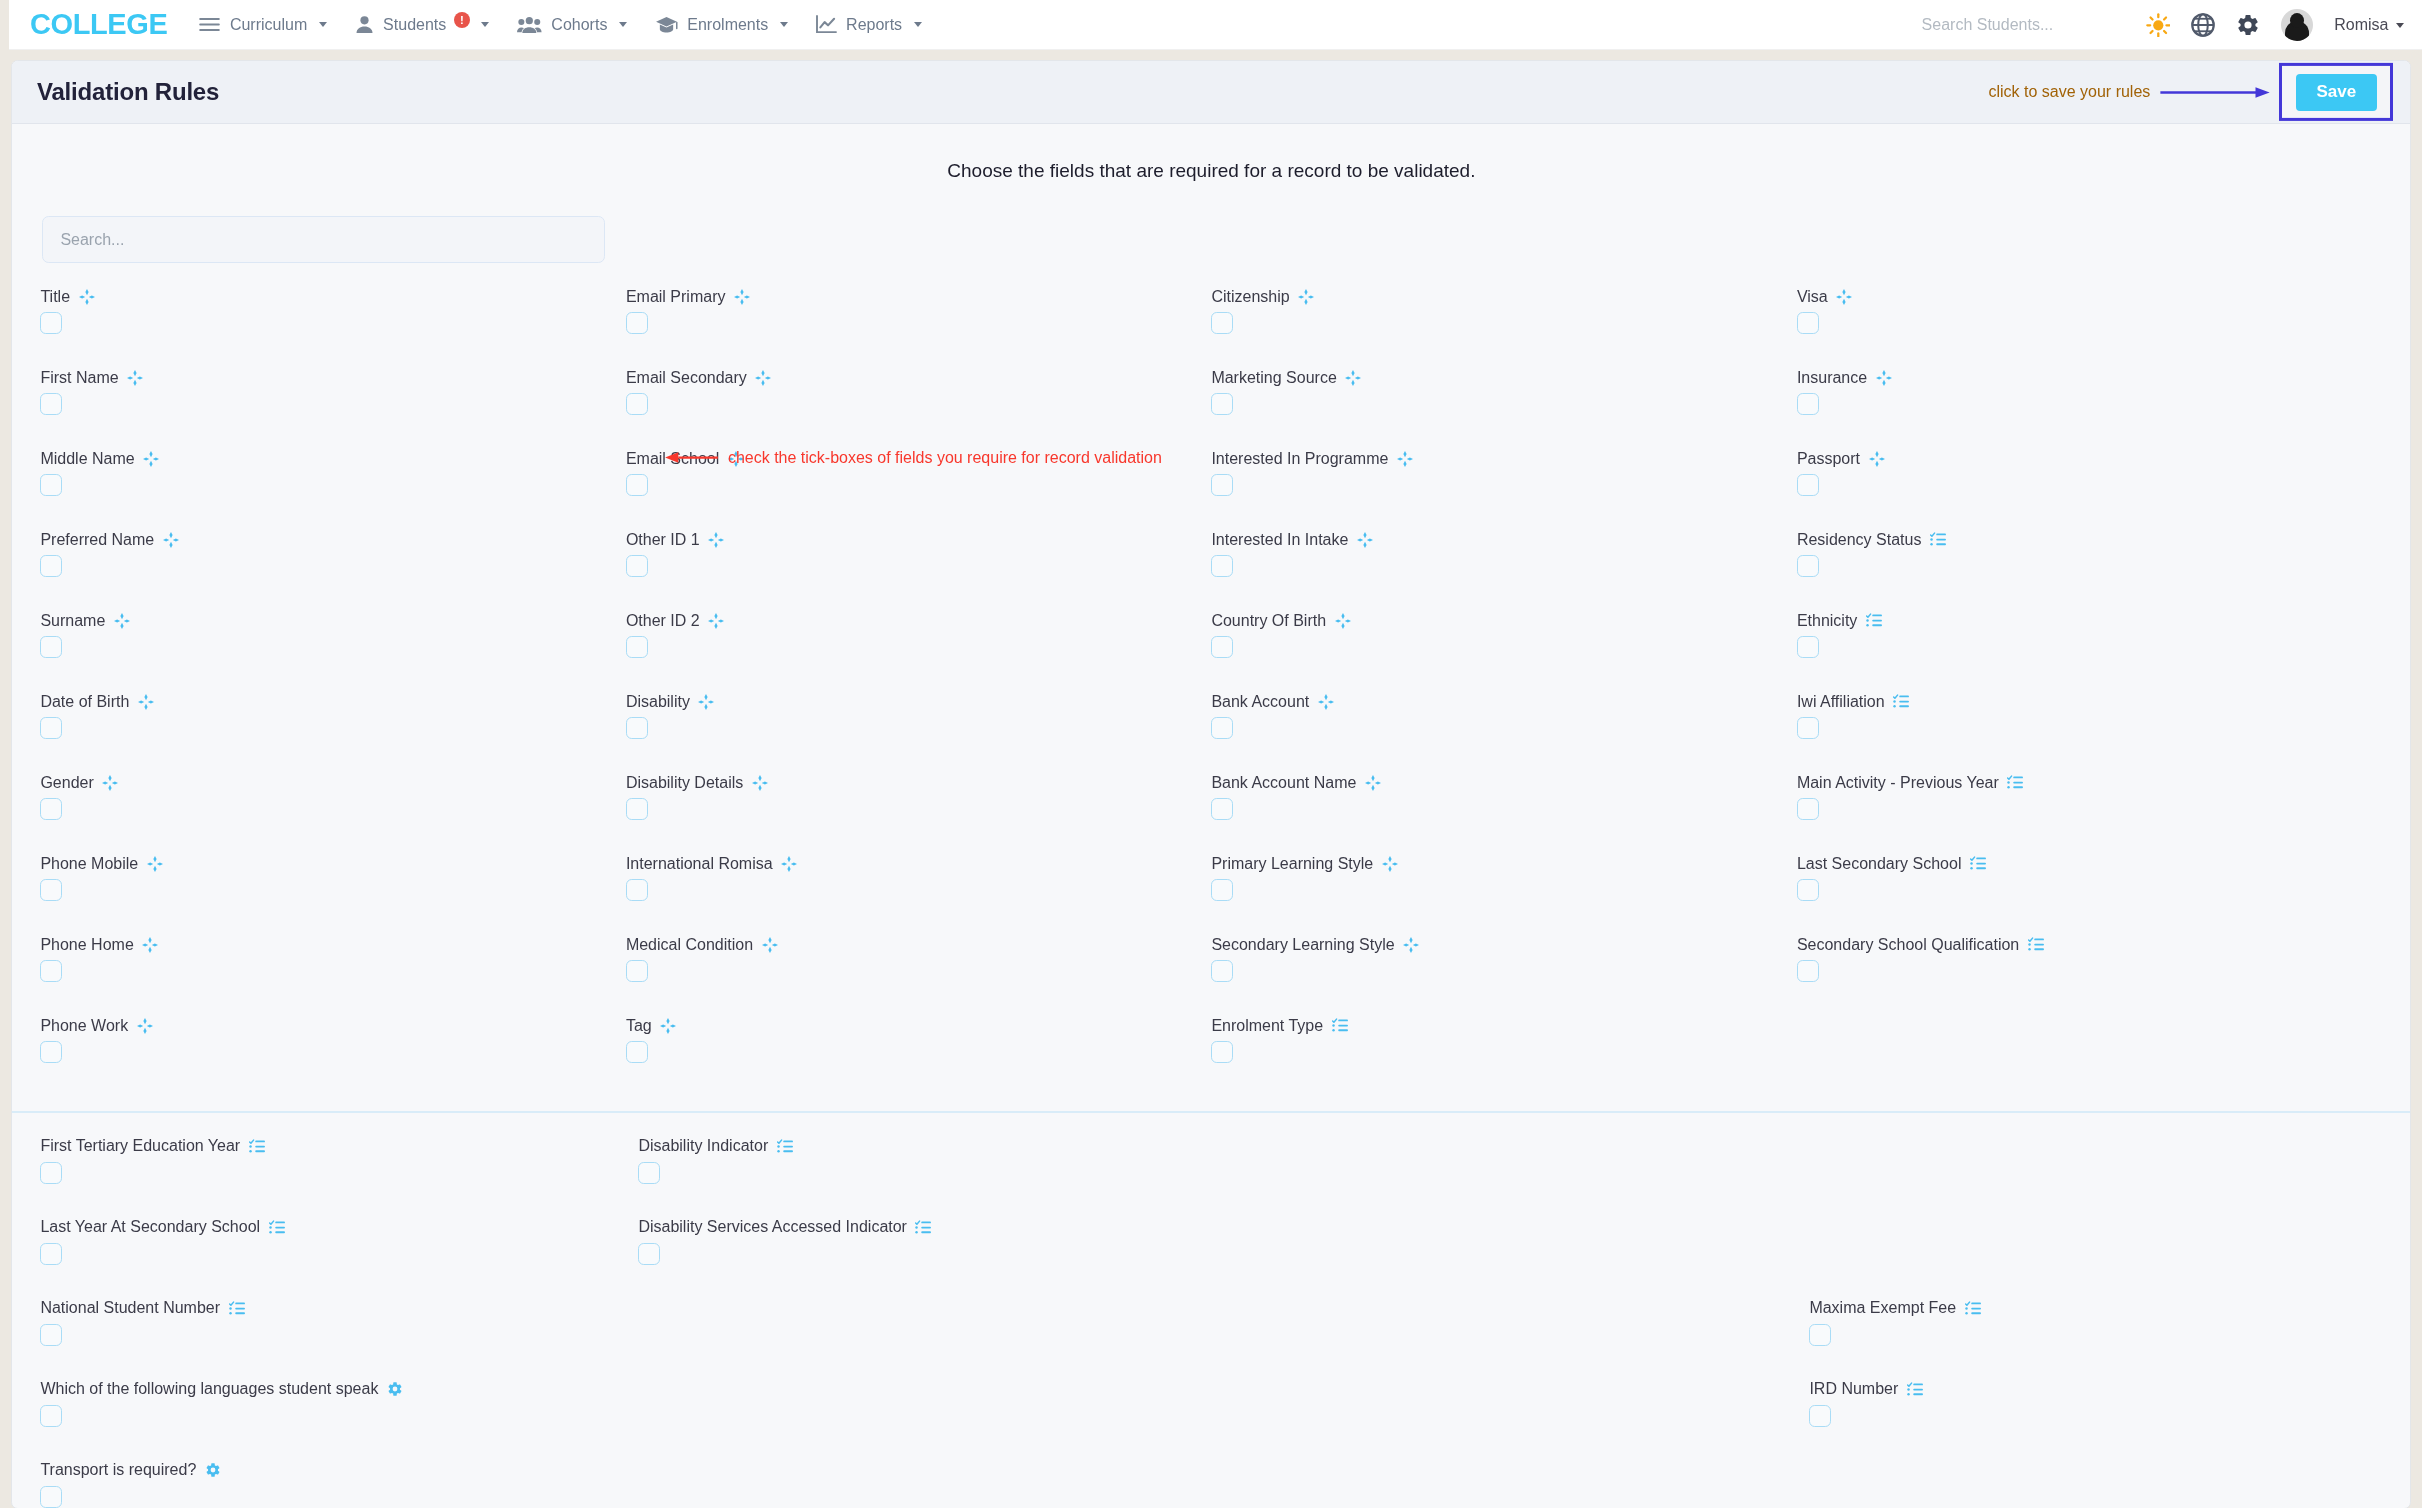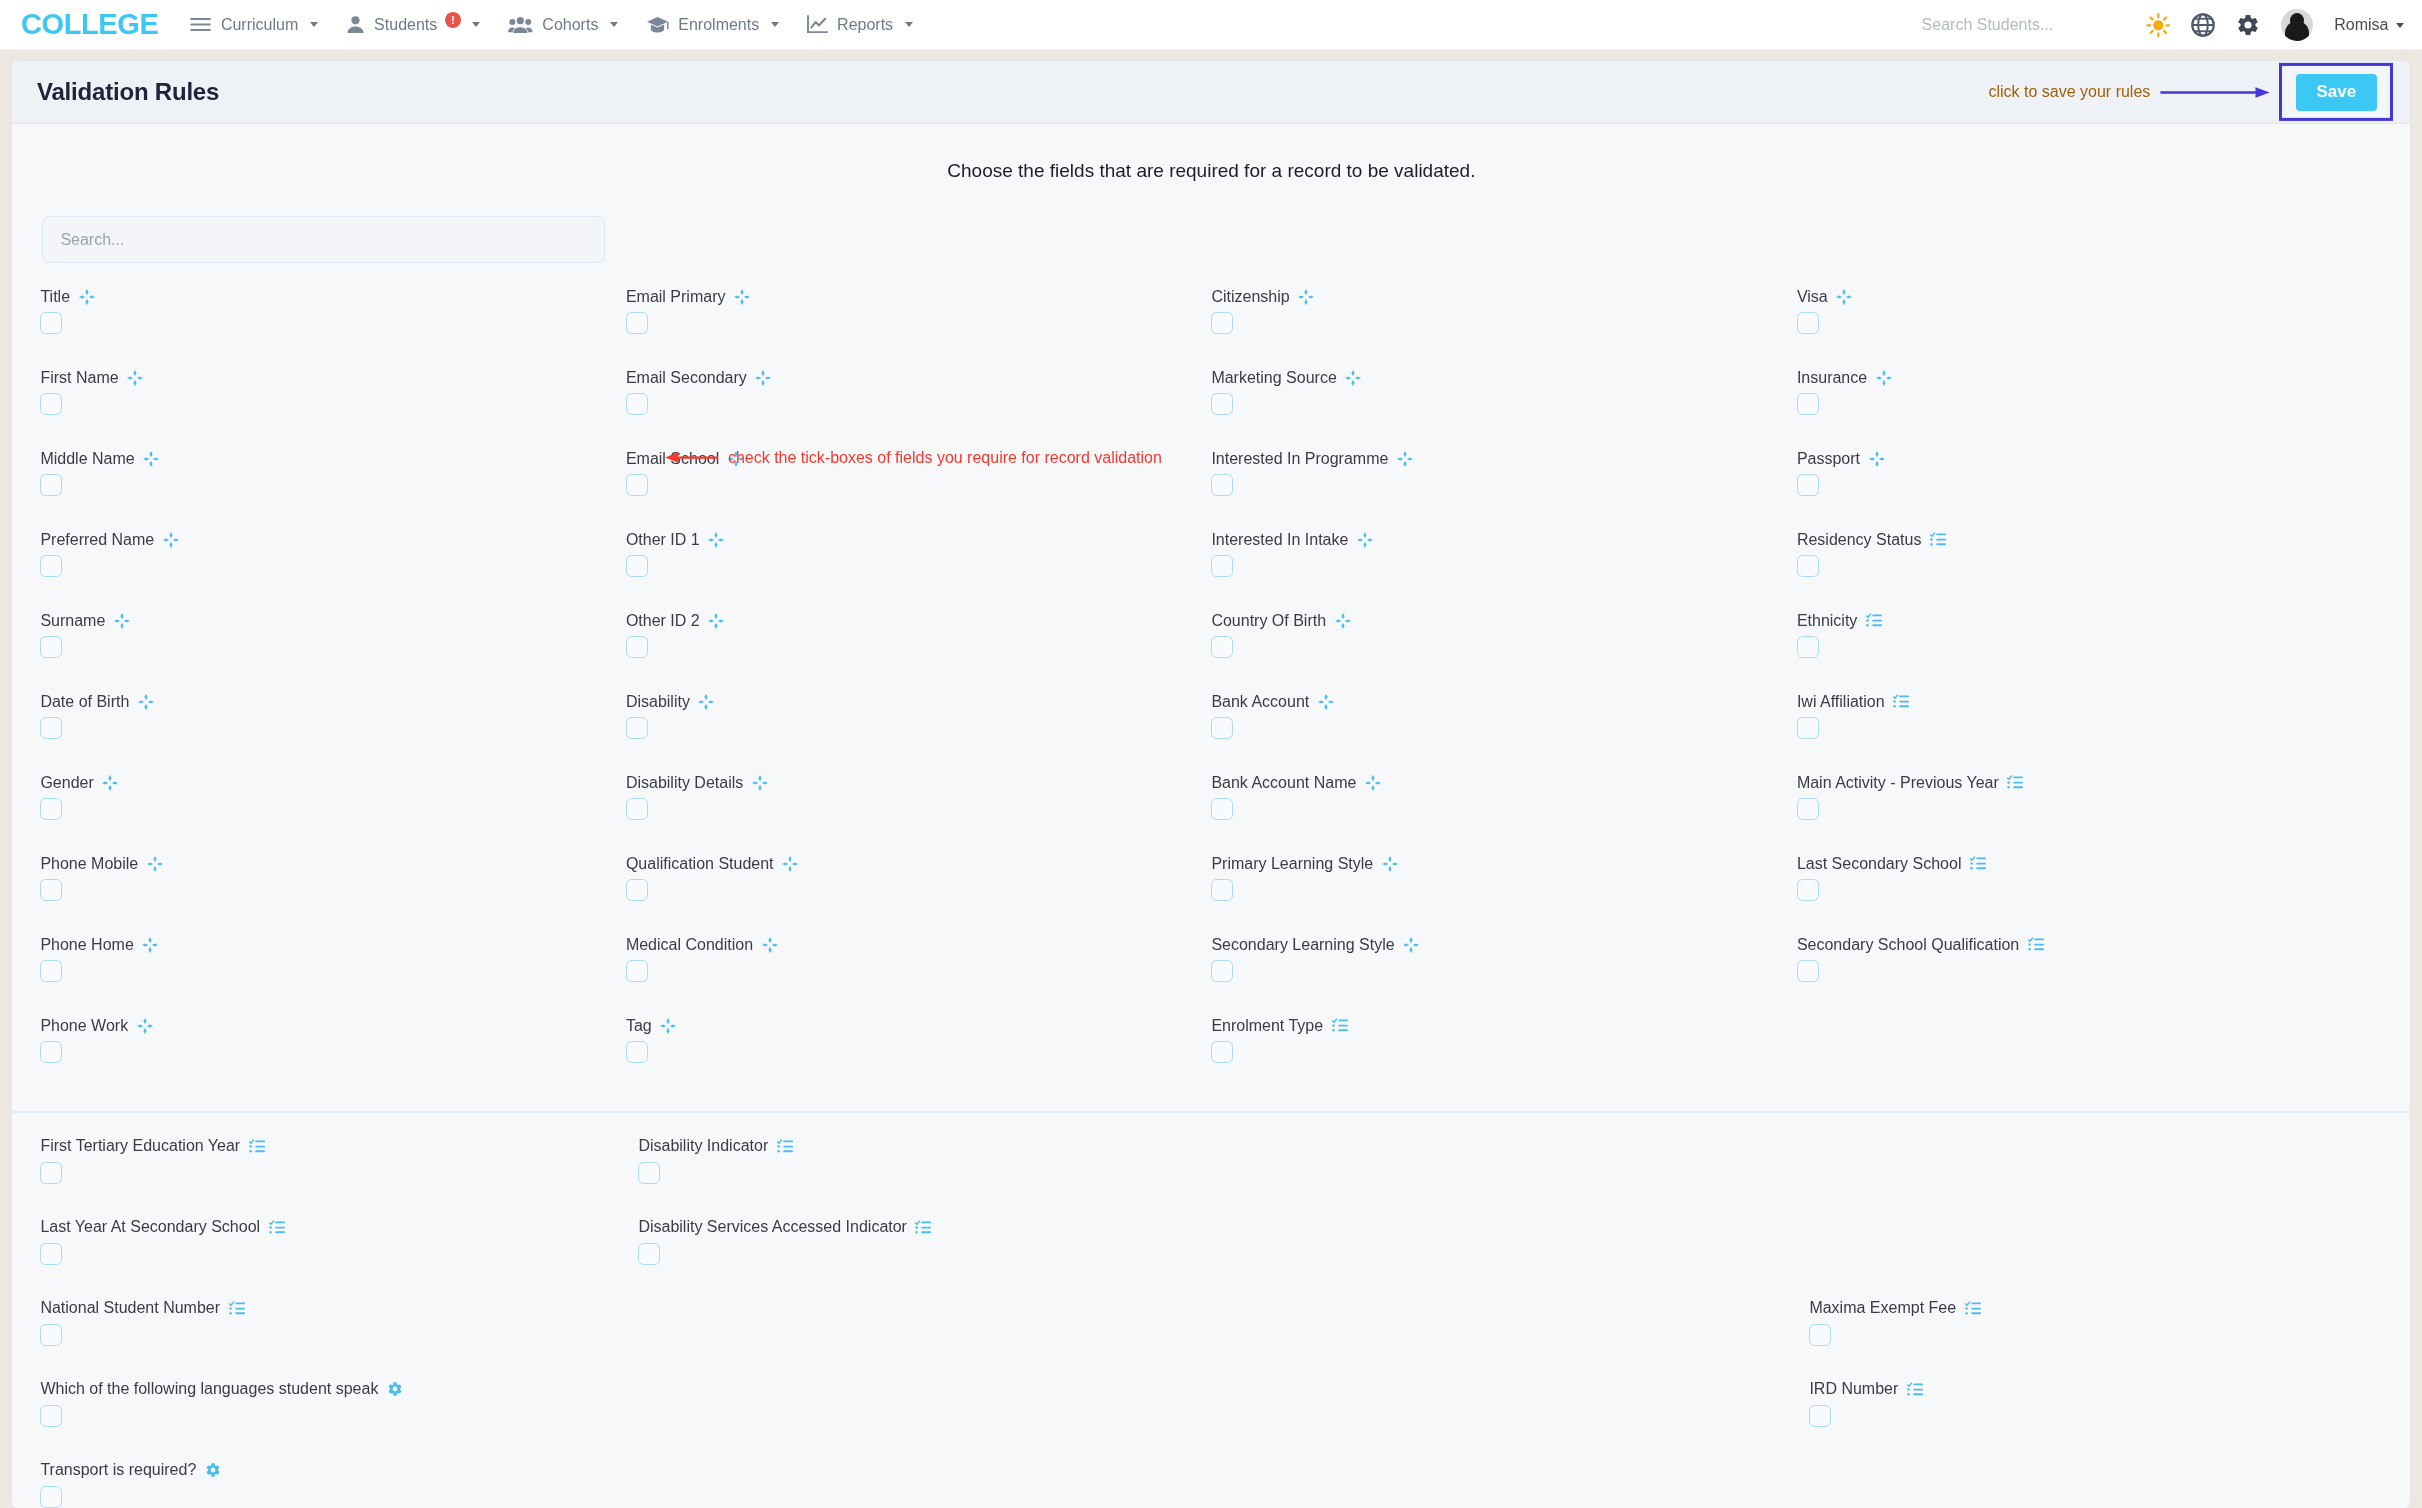--- a/index.html
+++ b/index.html
@@ -13,20 +13,21 @@
 
   
   .navbar {
     height: 50px;
     background: #ffffff;
     display: flex;
     align-items: center;
     padding: 0 0 0 21px;
     position: relative;
     border-bottom: 0.9px solid #f0f0f0;
+    margin-left: 9px;
   }
   .brand {
     font-size: 29px;
     font-weight: 800;
     color: #3cc8f4;
     letter-spacing: -0.4px;
     margin-right: 32px;
     line-height: 1;
   }
   .nav-items { display: flex; align-items: center; gap: 28px; }
@@ -813,21 +814,21 @@
                 <path d="M8.5 10.4 10.2 13.7 8.5 17 6.8 13.7z" fill="#49bdf0"></path>
                 <path d="M0 8.5 3.3 6.8 6.6 8.5 3.3 10.2z" fill="#49bdf0"></path>
                 <path d="M10.4 8.5 13.7 6.8 17 8.5 13.7 10.2z" fill="#49bdf0"></path>
               </svg>
             </span>
           </div>
           <span class="checkbox"></span>
         </div>
         <div class="field">
           <div class="field-label">
-            <span>Qualification Student</span>
+            <span>International Romisa</span>
             <span style="display: inline-flex;">
               <svg width="16" height="16" viewBox="0 0 17 17">
                 <path d="M8.5 0 10.2 3.3 8.5 6.6 6.8 3.3z" fill="#49bdf0"></path>
                 <path d="M8.5 10.4 10.2 13.7 8.5 17 6.8 13.7z" fill="#49bdf0"></path>
                 <path d="M0 8.5 3.3 6.8 6.6 8.5 3.3 10.2z" fill="#49bdf0"></path>
                 <path d="M10.4 8.5 13.7 6.8 17 8.5 13.7 10.2z" fill="#49bdf0"></path>
               </svg>
             </span>
           </div>
           <span class="checkbox"></span>

